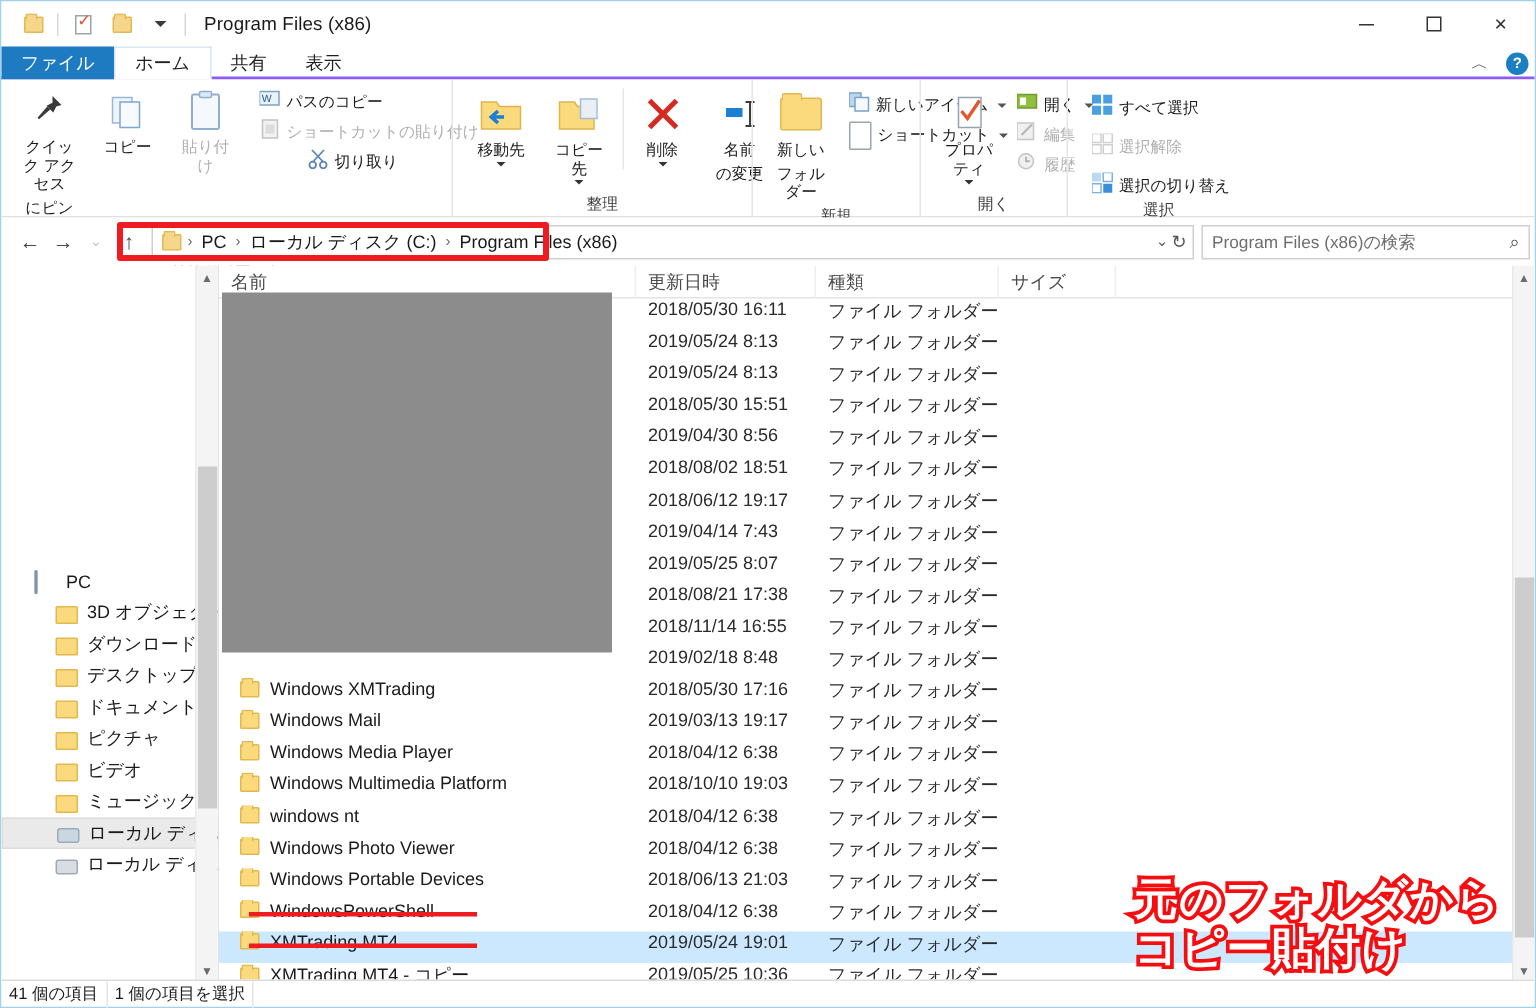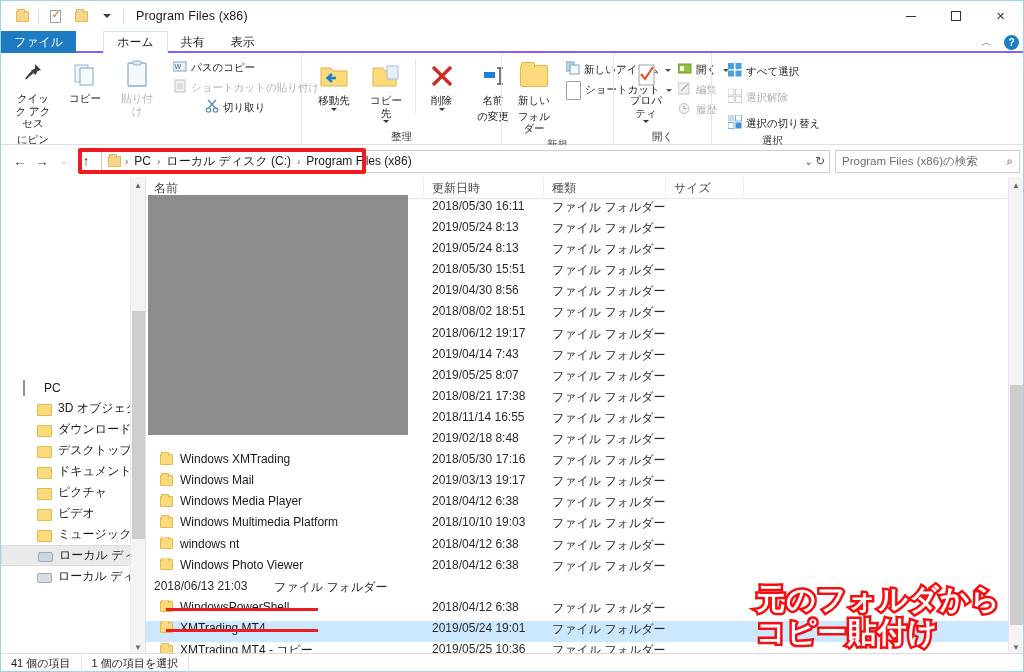--- a/index.html
+++ b/index.html
@@ -61,21 +61,21 @@
   .menubar {
     position:absolute; left:0; top:30px; width:1022px; height:22px;
     background:#ffffff; display:flex; align-items:stretch;
     border-bottom:2px solid #8b5cf6;
   }
   .mtab {
     padding:0 13px; display:flex; align-items:center; font-size:12px; color:#1f1f1f;
     height:22px;
   }
   .mtab.file { background:#1f7bc1; color:#ffffff; }
-  .mtab.active { background:#ffffff; border:1px solid #d8e6f0; border-bottom:1px solid #fff; position:relative; top:0;margin-left:27px; }
+  .mtab.active { background:#ffffff; border:1px solid #d8e6f0; border-bottom:1px solid #fff; position:relative; top:0; }
   .menu-right { position:absolute; right:4px; top:0; height:22px; display:flex; align-items:center; gap:8px; }
   .chev-up { font-size:11px; color:#555; padding:0 4px; }
   .help-ico {
     width:15px; height:15px; border-radius:50%; background:#1b7fc4; color:#fff;
     font-size:10px; display:flex; align-items:center; justify-content:center; font-weight:bold;
   }
 
   
   .ribbon {
     position:absolute; left:0; top:52px; width:1022px; height:92px;
@@ -120,21 +120,21 @@
   .navbtn.dim { color:#c3c3c3; }
   .addrbox {
     flex:1; height:23px; margin:0 0 0 4px; border:1px solid #cfcfcf; background:#fff;
     display:flex; align-items:center; position:relative;
   }
   .crumbs { display:flex; align-items:center; padding-left:6px; gap:0; height:100%; }
   .crumb { font-size:12px; color:#1a1a1a; padding:0 4px; }
   .crumb-sep { font-size:10px; color:#6b6b6b; padding:0 2px; }
   .addr-right { margin-left:auto; display:flex; align-items:center; gap:2px; padding-right:4px; }
   .searchbox {
-    width:185px; height:23px; margin-left:5px; margin-right:3px;
+    width:219px; height:23px; margin-left:5px; margin-right:3px;
     border:1px solid #cfcfcf; background:#fff;
     display:flex; align-items:center; padding:4px 6px;
   }
   .searchbox .ph { font-size:11.5px; color:#6e6e6e; flex:1; }
   .red-outline {
     position:absolute; left:77px; top:147px; width:288px; height:26px;
     border:4px solid #ee1c20; border-radius:2px; pointer-events:none; z-index:30;
   }
 
   
@@ -205,21 +205,21 @@
     font-size:8px; color:#6b6b6b; }
   .sb-track { flex:1; width:15px; position:relative; }
   .sb-thumb { position:absolute; left:1px; width:13px; background:#cdcdcd; border-radius:0; }
 
   
   .statusbar {
     position:absolute; left:0; bottom:0; width:1022px; height:18px;
     border-top:1px solid #dcdcdc; background:#ffffff;
     display:flex; align-items:center; gap:0; font-size:11px; color:#1a1a1a;
   }
-  .st-item { padding:0 10px; height:18px; line-height:18px; border-right:1px solid #e6e6e6; }
+  .st-item { padding:0 5px; height:18px; line-height:18px; border-right:1px solid #e6e6e6; }
 
   
   .annot {
     position:absolute; right:22px; bottom:22px; z-index:40; text-align:left;
     pointer-events:none;
   }
   .annot-line {
     font-family:"DejaVu Sans", sans-serif;
     font-size:29px; font-weight:bold; color:#ffffff; line-height:33px;
     letter-spacing:1px;
@@ -763,20 +763,24 @@
           <div class="frow">
             <div class="cell-name">
               <span class="row-folder"></span>
               <span>Windows Photo Viewer</span>
             </div>
             <div class="cell-date">2018/04/12 6:38</div>
             <div class="cell-type">ファイル フォルダー</div>
             <div class="cell-size"></div>
           </div>
           <div class="frow">
+            <div class="cell-name">
+              <span class="row-folder"></span>
+              <span>Windows Portable Devices</span>
+            </div>
             <div class="cell-date">2018/06/13 21:03</div>
             <div class="cell-type">ファイル フォルダー</div>
             <div class="cell-size"></div>
           </div>
           <div class="frow">
             <div class="cell-name">
               <span class="row-folder"></span>
               <span>WindowsPowerShell</span>
             </div>
             <div class="cell-date">2018/04/12 6:38</div>

